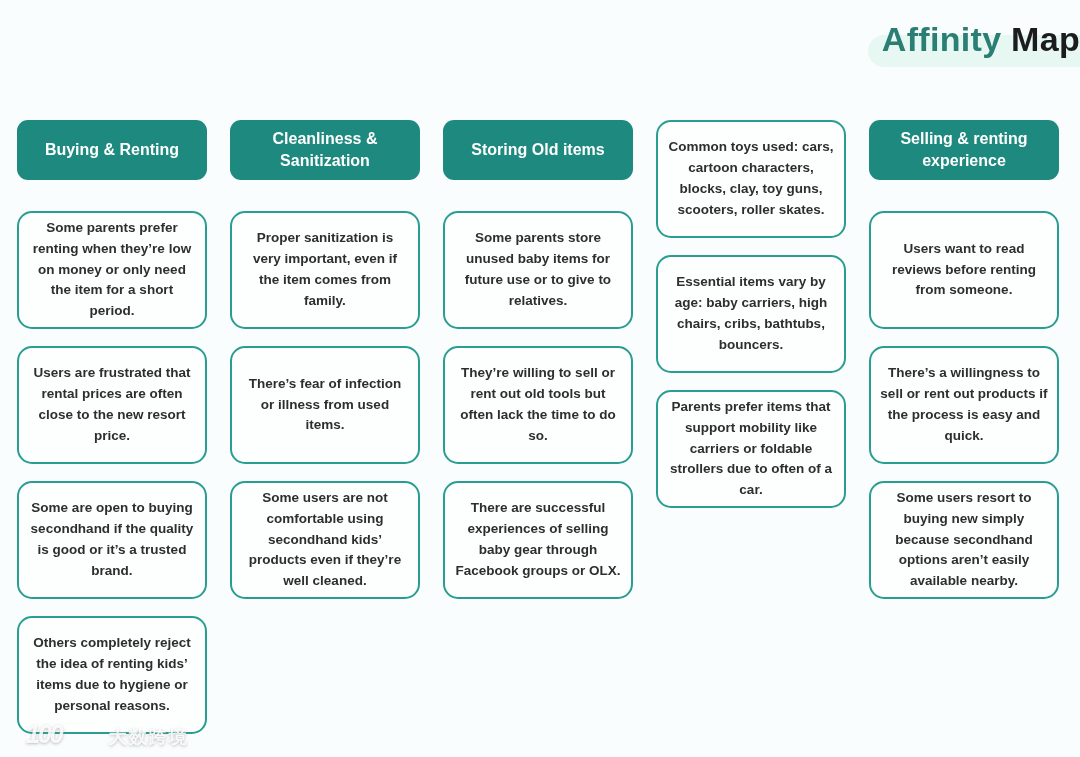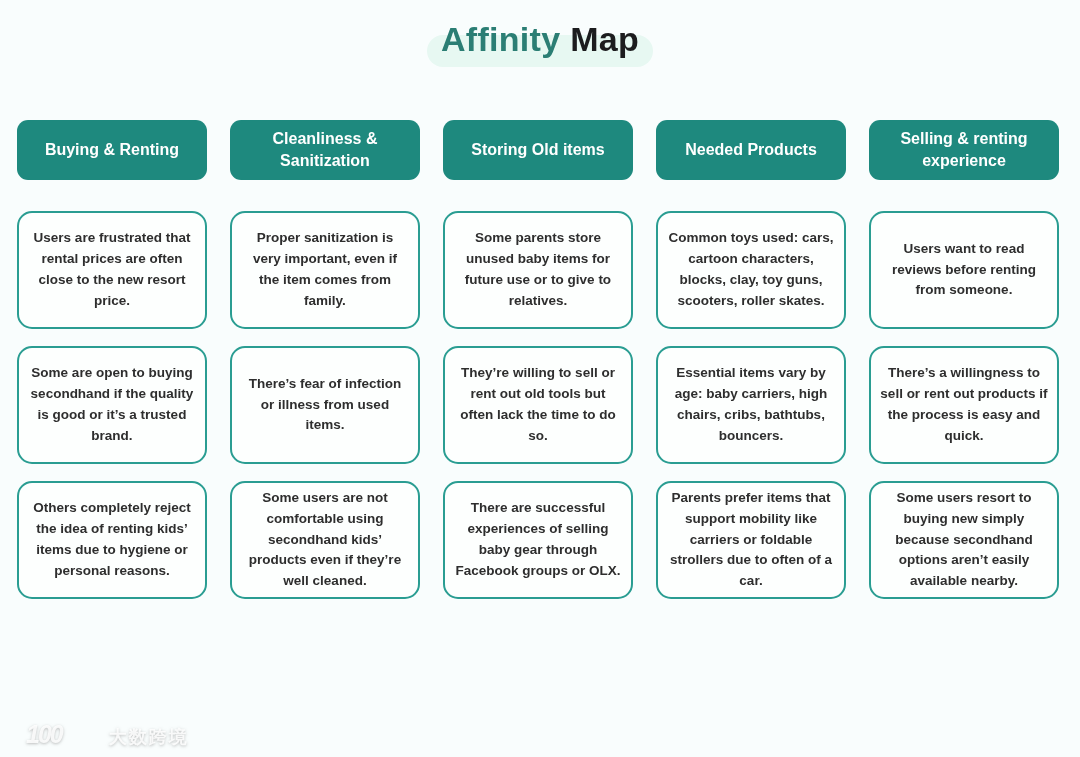--- a/index.html
+++ b/index.html
@@ -6,21 +6,21 @@
   html,body { width:1080px; height:757px; }
   body {
     background:#f9fdfd;
     font-family:"Liberation Sans", sans-serif;
     position:relative;
     overflow:hidden;
   }
   .title-wrap {
     height:112px;
     padding-top:20px;
-    text-align:center;
+    text-align:right;
   }
   .title {
     position:relative;
     display:inline-block;
     font-size:34px;
     font-weight:bold;
     letter-spacing:.3px;
   }
   .title .hl {
     position:absolute;
@@ -108,41 +108,41 @@
 <div class="title-wrap">
   <div class="title">
     <span class="hl"></span><span class="accent">Affinity</span><span class="rest"> Map</span>
   </div>
 </div>
 
 <div class="board">
 
   <div class="column">
     <div class="col-header">Buying &amp; Renting</div>
+    <div class="card">Some parents prefer renting when they’re low on money or only need the item for a short period.</div>
     <div class="card">Users are frustrated that rental prices are often close to the new resort price.</div>
     <div class="card">Some are open to buying secondhand if the quality is good or it’s a trusted brand.</div>
     <div class="card">Others completely reject the idea of renting kids’ items due to hygiene or personal reasons.</div>
   </div>
 
   <div class="column">
     <div class="col-header">Cleanliness &amp; Sanitization</div>
     <div class="card">Proper sanitization is very important, even if the item comes from family.</div>
     <div class="card">There’s fear of infection or illness from used items.</div>
     <div class="card">Some users are not comfortable using secondhand kids’ products even if they’re well cleaned.</div>
   </div>
 
   <div class="column">
     <div class="col-header">Storing Old items</div>
     <div class="card">Some parents store unused baby items for future use or to give to relatives.</div>
     <div class="card">They’re willing to sell or rent out old tools but often lack the time to do so.</div>
     <div class="card">There are successful experiences of selling baby gear through Facebook groups or OLX.</div>
   </div>
 
   <div class="column">
-    <div class="col-header">Needed Products</div>
     <div class="card">Common toys used: cars, cartoon characters, blocks, clay, toy guns, scooters, roller skates.</div>
     <div class="card">Essential items vary by age: baby carriers, high chairs, cribs, bathtubs, bouncers.</div>
     <div class="card">Parents prefer items that support mobility like carriers or foldable strollers due to often of a car.</div>
   </div>
 
   <div class="column">
     <div class="col-header">Selling &amp; renting experience</div>
     <div class="card">Users want to read reviews before renting from someone.</div>
     <div class="card">There’s a willingness to sell or rent out products if the process is easy and quick.</div>
     <div class="card">Some users resort to buying new simply because secondhand options aren’t easily available nearby.</div>

